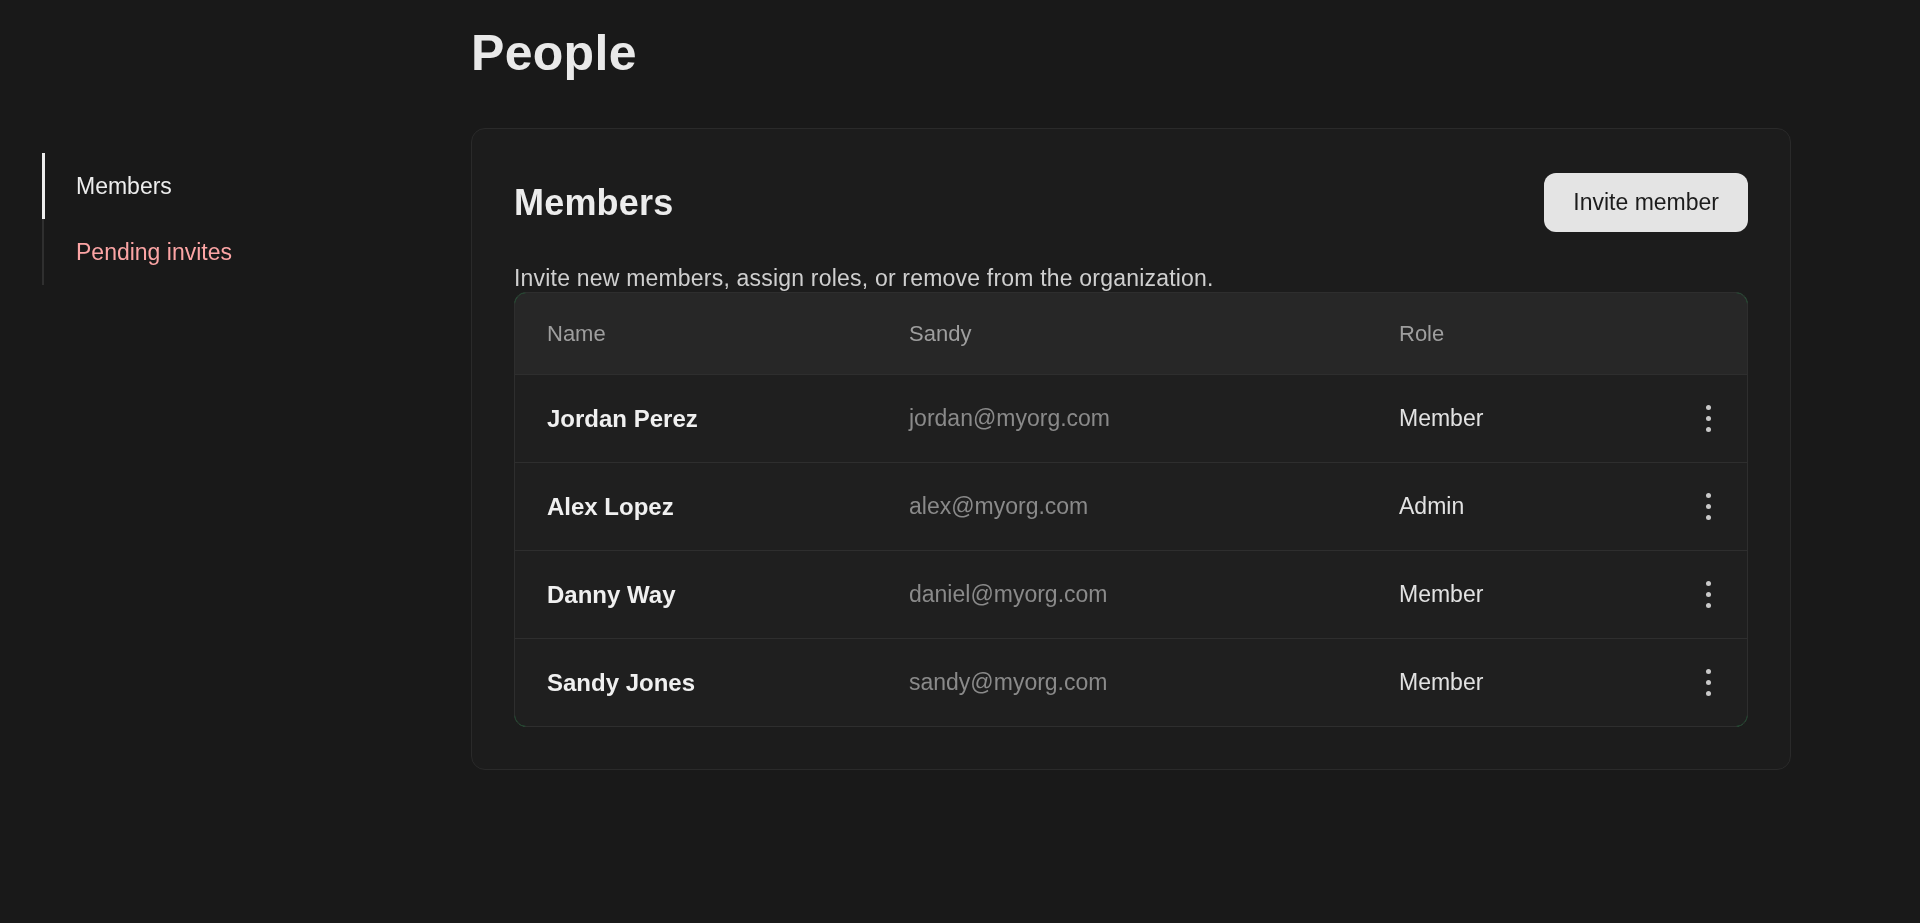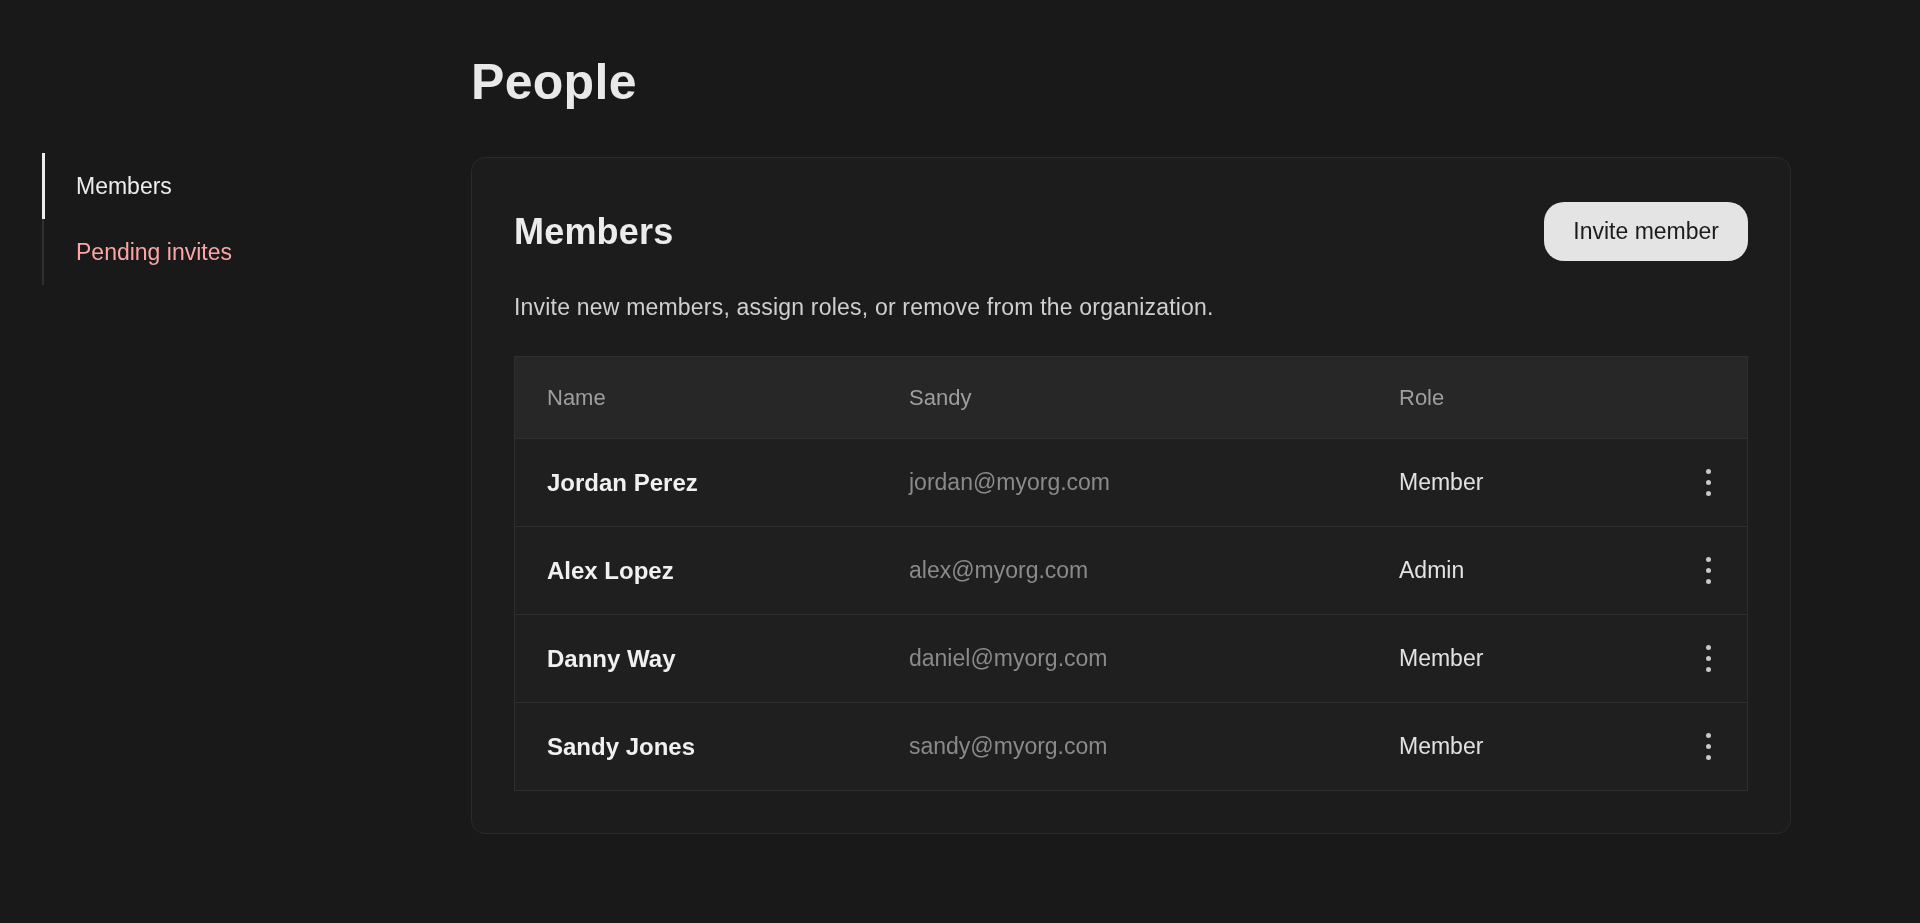--- a/index.html
+++ b/index.html
@@ -33,21 +33,21 @@
     white-space: nowrap;
   }
   .nav-item.active {
     color: #ededed;
     border-left-color: #ededed;
   }
 
   
   .main { flex: 1; padding-right: 129px; }
   .page-title {
-    margin-top: 56px;
+    margin-top: 27px;
     font-size: 50px;
     line-height: 52px;
     font-weight: 700;
     color: #e9e9e9;
     letter-spacing: 0.3px;
   }
 
   .card {
     margin-top: 49px;
     background: #1c1c1c;
@@ -65,39 +65,38 @@
     font-weight: 700;
     color: #ececec;
     letter-spacing: 0.2px;
   }
   .invite-btn {
     height: 59px;
     padding: 0 29px;
     background: #e4e4e4;
     color: #1c1c1c;
     border: none;
-    border-radius: 20px;
+    border-radius: 12px;
     font-family: "Liberation Sans", sans-serif;
     font-size: 23px;
     font-weight: 500;
     cursor: pointer;
     white-space: nowrap;
   }
   .card-desc {
     margin-top: 33px;
     font-size: 23px;
     color: #cfcfcf;
     letter-spacing: 0.2px;
   }
 
   
   .table {
-    margin-top: 35px;
     border: 1px solid #2e2e2e;
-    border-radius: 0;
+    border-radius: 12px;
     overflow: hidden;
     background: #22c55e;
   }
   .thead, .trow {
     display: grid;
     grid-template-columns: 362px 490px 1fr 78px;
     align-items: center;
     padding-left: 32px;
   }
   .thead {

